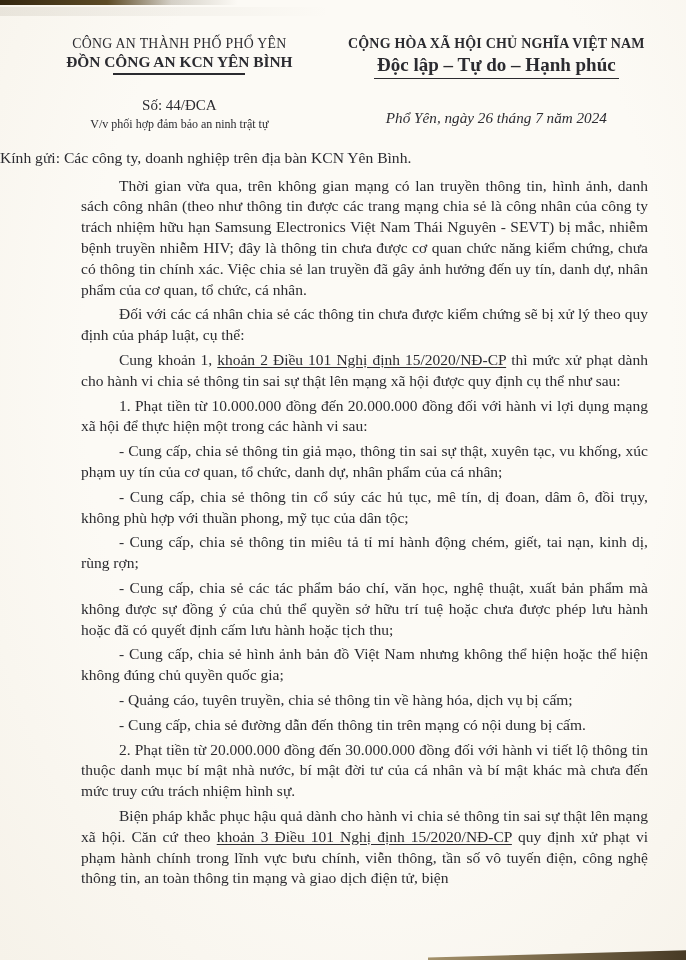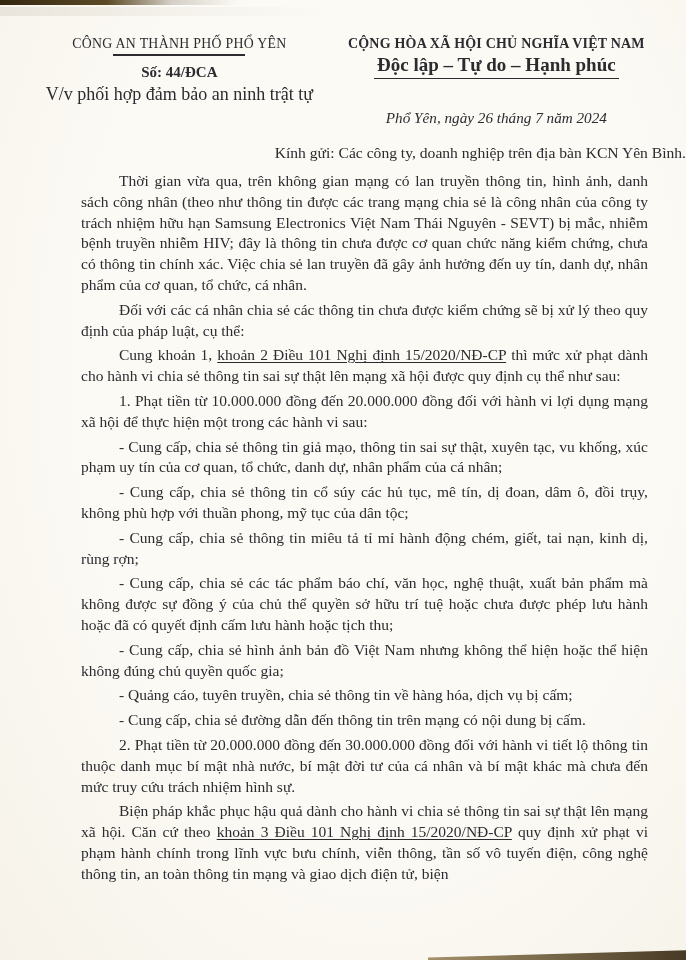--- a/index.html
+++ b/index.html
@@ -27,50 +27,51 @@
     background: linear-gradient(to right, #a4916a, #473a25);
     clip-path: polygon(0 78%, 100% 12%, 100% 100%, 0 100%);
   }
   
   .doc-header { display: flex; padding: 36px 26px 0 40px; gap: 14px; }
   .header-left { width: 46%; text-align: center; }
   .header-right { width: 54%; text-align: center; }
   .org-parent { font-size: 13.8px; letter-spacing: .3px; white-space: nowrap; }
   .org-name { font-size: 15.4px; font-weight: bold; margin-top: 1px; white-space: nowrap; }
   .org-underline { width: 132px; height: 1.6px; background: #2b2b30; margin: 2px auto 0; }
-  .doc-number { margin-top: 8px; font-size: 15px; font-weight: bold; }
-  .doc-subject { margin-top: 3px; font-size: 18px; white-space: nowrap; }
+  .doc-number { margin-top: 22px; font-size: 15px; }
+  .doc-subject { margin-top: 3px; font-size: 12px; white-space: nowrap; }
   .national-title { font-size: 14px; font-weight: bold; letter-spacing: .2px; white-space: nowrap; }
   .motto { margin-top: 2px; }
   .motto-inner {
     display: inline-block; font-weight: bold; font-size: 19px;
     border-bottom: 1.6px solid #2b2b30; padding: 0 3px 2px;
   }
   .dateline { margin-top: 30px; font-style: italic; font-size: 15.2px; white-space: nowrap; }
   
-  .salutation { margin-top: 17px; text-align: right; font-size: 15.6px; }
+  .salutation { margin-top: 17px; text-align: left; font-size: 15.6px; }
   .doc-body {
     margin: 9px 38px 0 68px;
     text-align: justify;
     font-size: 15.5px;
     line-height: 20.8px;
   }
   .para { margin: 0 0 4px 13px; text-indent: 38px; }
   .para .u { text-decoration: underline; text-underline-offset: 2px; }
 </style>
 </head>
 <body>
 
 <div class="page">
   <div class="scan-top"></div>
   <div class="scan-smudge"></div>
 
   <div class="doc-header">
     <div class="header-left">
       <div class="org-parent">CÔNG AN THÀNH PHỐ PHỔ YÊN</div>
+      <div class="org-name">ĐỒN CÔNG AN KCN YÊN BÌNH</div>
       <div class="org-underline"></div>
       <div class="doc-number">Số: 44/ĐCA</div>
       <div class="doc-subject">V/v phối hợp đảm bảo an ninh trật tự</div>
     </div>
     <div class="header-right">
       <div class="national-title">CỘNG HÒA XÃ HỘI CHỦ NGHĨA VIỆT NAM</div>
       <div class="motto">
         <span class="motto-inner">Độc lập – Tự do – Hạnh phúc</span>
       </div>
       <div class="dateline">Phổ Yên, ngày 26 tháng 7 năm 2024</div>

